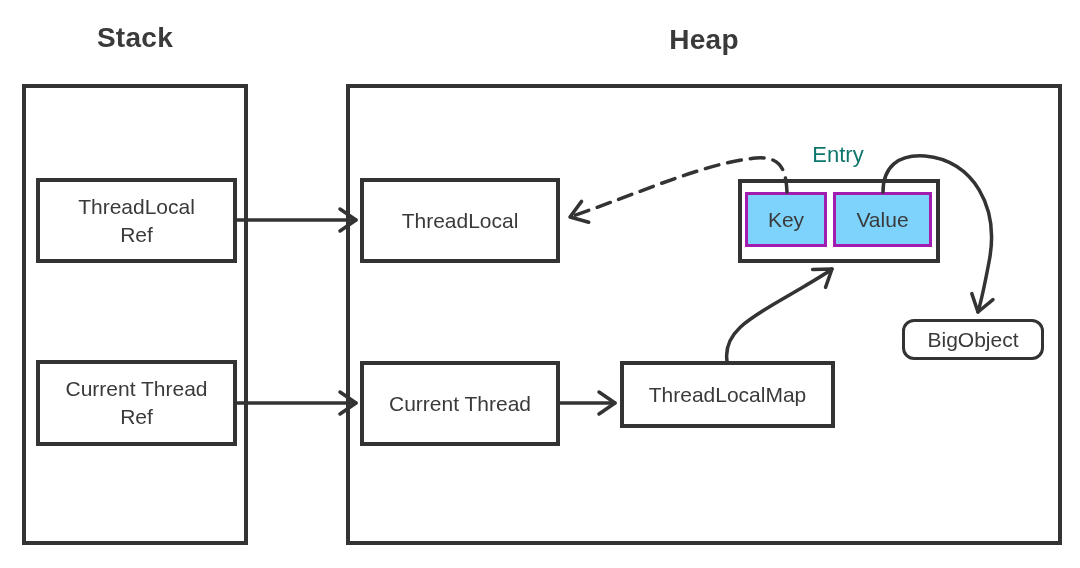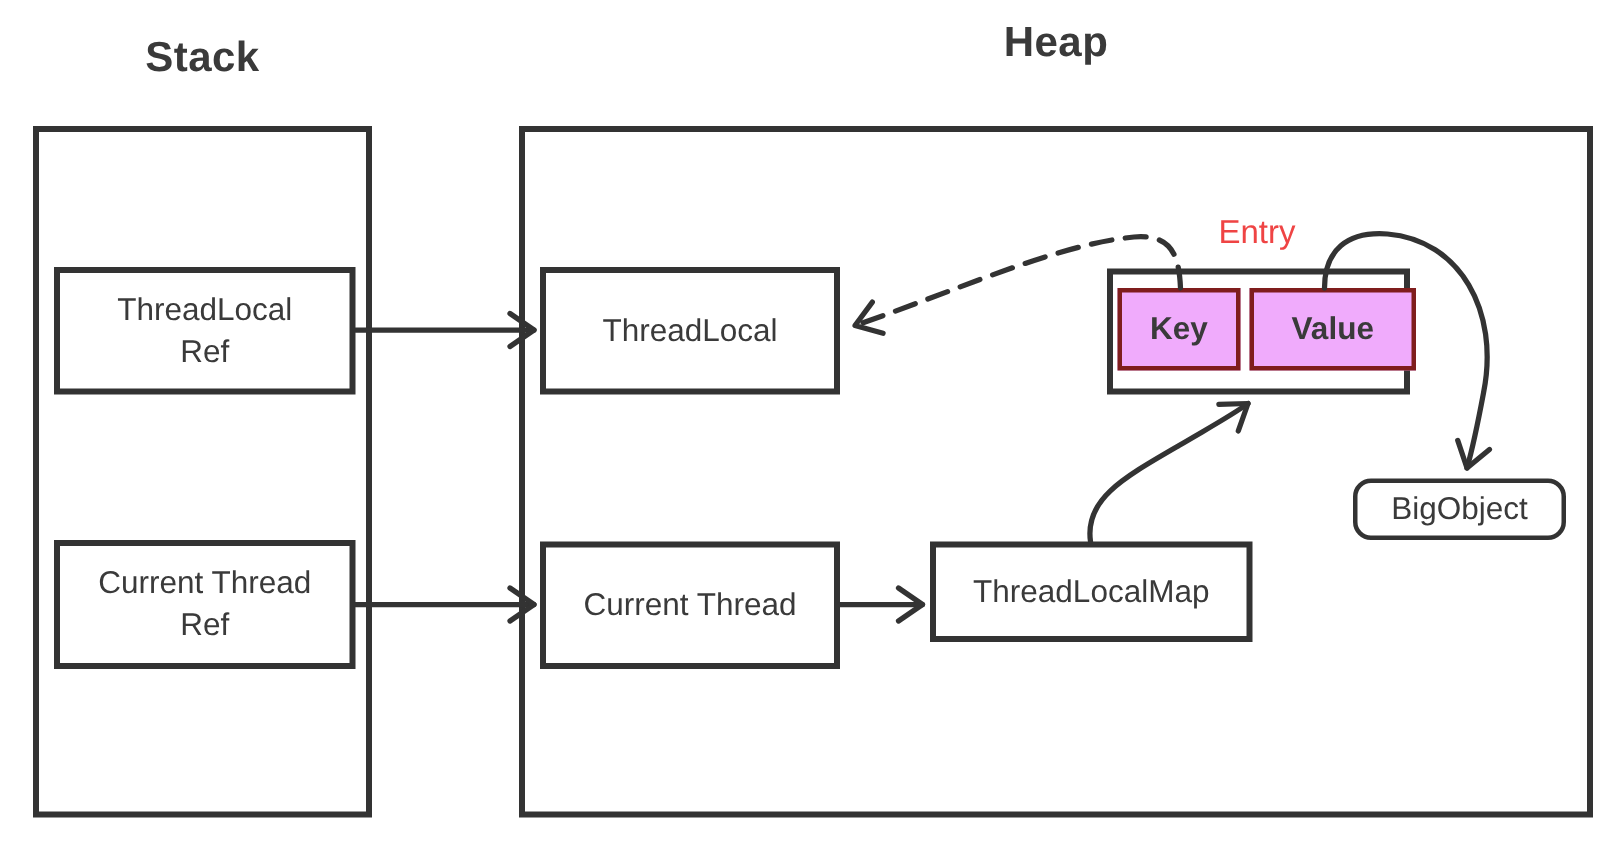--- a/index.html
+++ b/index.html
@@ -35,55 +35,55 @@
     flex-direction: column;
     align-items: center;
     justify-content: center;
     font-size: 21px;
     font-weight: 500;
     line-height: 28px;
     text-align: center;
   }
   .inner-node {
     position: absolute;
-    border: 3px solid #7f1d1d;
-    background: #f0abfc;
+    border: 3px solid #a21caf;
+    background: #7dd3fc;
     box-sizing: border-box;
     display: flex;
     align-items: center;
     justify-content: center;
     font-size: 21px;
-    font-weight: 700;
+    font-weight: 400;
   }
   .entry-label {
     position: absolute;
     font-size: 22px;
     font-weight: 500;
     text-align: center;
-    color: #ef4444;
+    color: #0f766e;
   }
   .rounded {
     border-radius: 12px;
     border-width: 3px;
   }
   svg.arrows {
     position: absolute;
     left: 0; top: 0;
     width: 1080px;
     height: 568px;
     pointer-events: none;
   }
 </style>
 </head>
 <body>
 
 <div class="canvas">
 
   <div class="title" style="left:45px; top:22px; width:180px;">Stack</div>
-  <div class="title" style="left:614px; top:12px; width:180px;">Heap</div>
+  <div class="title" style="left:614px; top:24px; width:180px;">Heap</div>
 
   <div class="region" style="left:22px; top:84px; width:226px; height:461px;"></div>
   <div class="region" style="left:346px; top:84px; width:716px; height:461px;"></div>
 
   <div class="node" style="left:36px; top:178px; width:201px; height:85px;">
     <span>ThreadLocal</span>
     <span>Ref</span>
   </div>
   <div class="node" style="left:36px; top:360px; width:201px; height:86px;">
     <span>Current Thread</span>
@@ -98,21 +98,21 @@
   </div>
   <div class="node" style="left:620px; top:361px; width:215px; height:67px;">
     <span>ThreadLocalMap</span>
   </div>
 
   <div class="entry-label" style="left:778px; top:142px; width:120px;">Entry</div>
   <div class="node" style="left:738px; top:179px; width:202px; height:84px;">
     <div class="inner-node" style="left:3px; top:9px; width:82px; height:55px;">
       <span>Key</span>
     </div>
-    <div class="inner-node" style="left:91px; top:9px; width:111px; height:55px;">
+    <div class="inner-node" style="left:91px; top:9px; width:99px; height:55px;">
       <span>Value</span>
     </div>
   </div>
 
   <div class="node rounded" style="left:902px; top:319px; width:142px; height:41px;">
     <span>BigObject</span>
   </div>
 
   <svg class="arrows" viewBox="0 0 1080 568">
     <defs>

